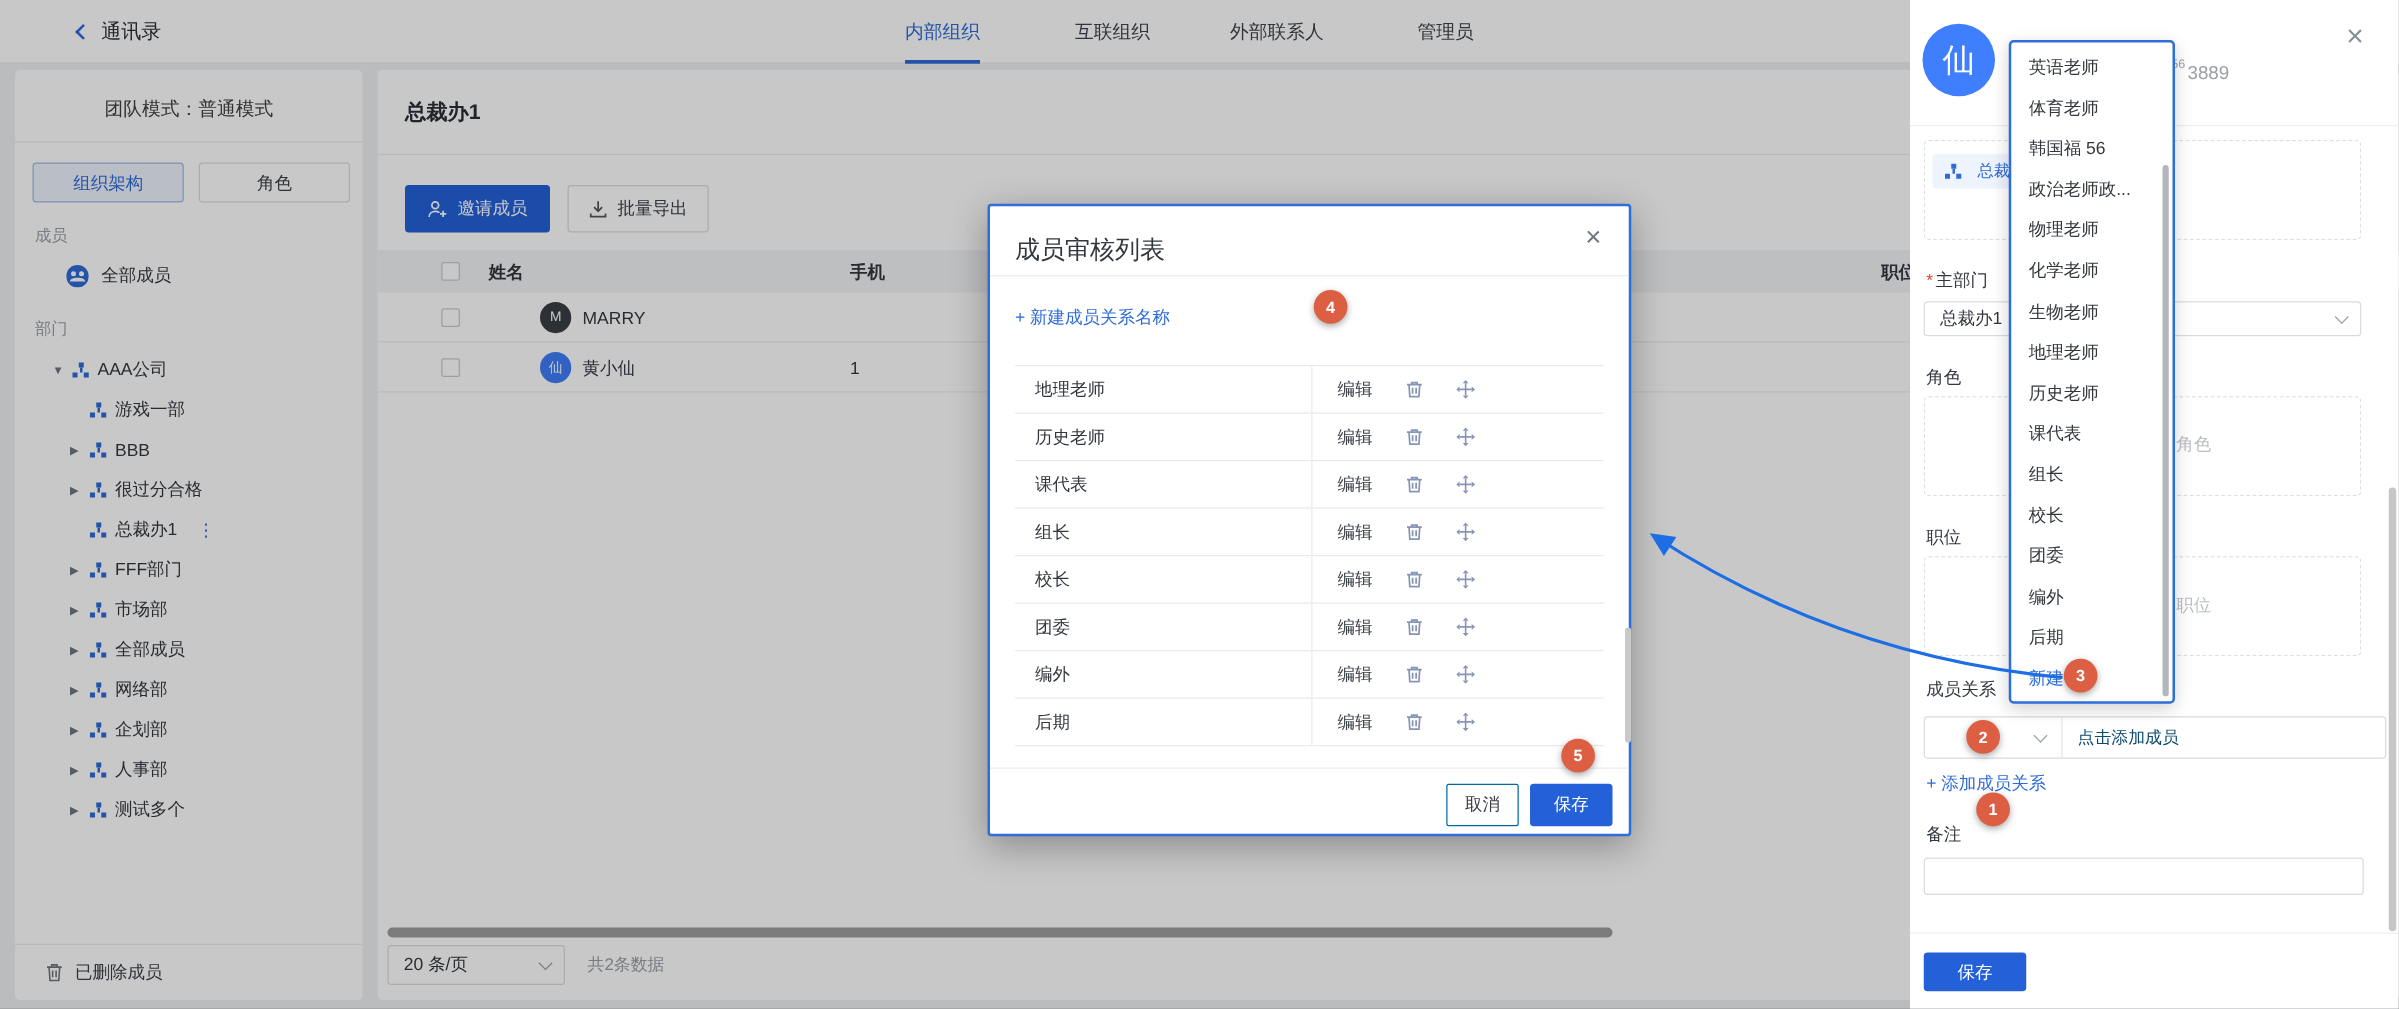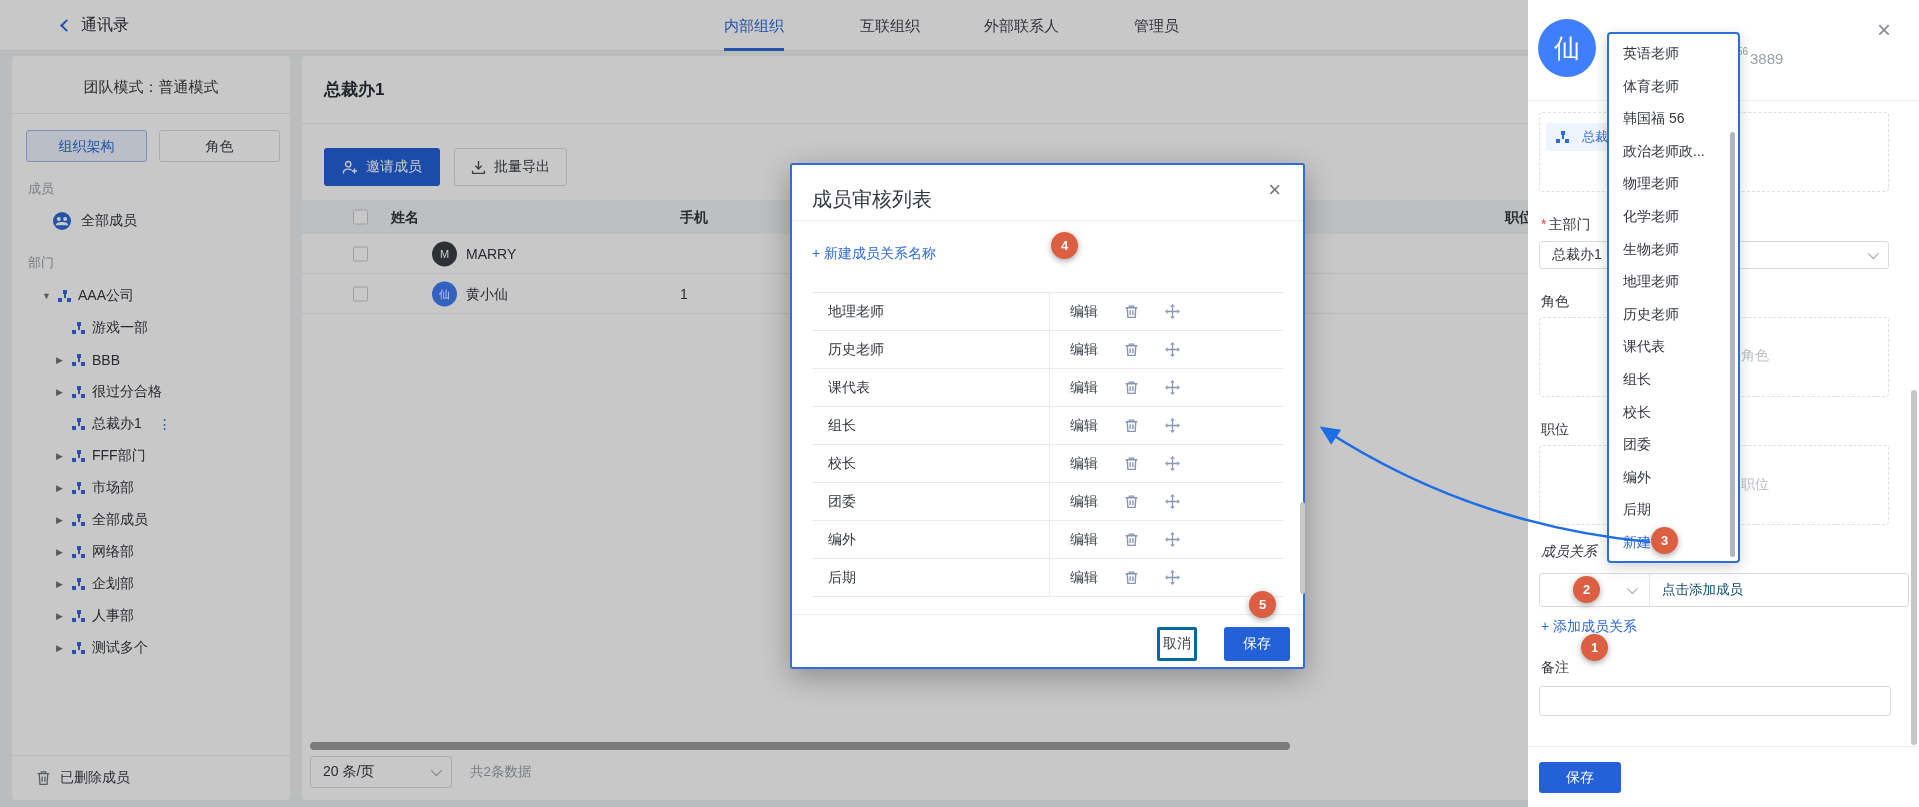--- a/index.html
+++ b/index.html
@@ -67,21 +67,21 @@
   .modal-close { position:absolute; right:22px; top:14px; font-size:22px; color:#6f7680; cursor:pointer; line-height:1; }
   .modal-hdiv { position:absolute; left:0; top:55px; width:100%; height:1px; background:#ececec; }
   .modal-newlink { position:absolute; left:20px; top:80px; font-size:14px; color:#2e6bd8; cursor:pointer; }
   .mtable { position:absolute; left:20px; top:127px; width:471px; border-top:1px solid #e8eaee; }
   .mrow { display:flex; height:38px; border-bottom:1px solid #e8eaee; align-items:center; }
   .mrow .mname { width:237px; padding-left:16px; font-size:14px; color:#33373e; }
   .mrow .macts { flex:1; border-left:1px solid #e8eaee; height:100%; display:flex; align-items:center; gap:26px; padding-left:20px; }
   .edit-link { font-size:14px; color:#3c4048; cursor:pointer; }
   .icon-btn { display:inline-flex; cursor:pointer; color:#8795b5; }
   .modal-fdiv { position:absolute; left:0; top:449px; width:100%; height:1px; background:#ececec; }
-  .btn-cancel { position:absolute; left:365px; top:462px; width:40px; height:34px; background:#fff; border:3px solid #0369a1; border-radius:2px; font-size:14px; color:#3c4048; cursor:pointer; }
+  .btn-cancel { position:absolute; left:365px; top:462px; width:58px; height:34px; background:#fff; border:1px solid #0369a1; border-radius:2px; font-size:14px; color:#3c4048; cursor:pointer; }
   .btn-save { position:absolute; left:432px; top:462px; width:66px; height:34px; background:#2461d9; border:none; border-radius:3px; font-size:14px; color:#fff; cursor:pointer; }
   .modal-scrollthumb { position:absolute; left:508px; top:337px; width:5px; height:92px; background:#c9c9c9; border-radius:3px; z-index:11; }
 
   
   .panel { position:absolute; left:1528px; top:0; width:391px; height:807px; background:#fff; z-index:6; }
   .avatar-big { position:absolute; left:10px; top:19px; width:58px; height:58px; border-radius:50%; background:#3f7efc; color:#fff; font-size:26px; display:flex; align-items:center; justify-content:center; }
   .frag-small { position:absolute; left:209px; top:46px; font-size:10px; color:#9aa0a6; }
   .frag-phone { position:absolute; left:222px; top:50px; font-size:15px; color:#9aa0a6; }
   .panel-close { position:absolute; left:349px; top:18px; font-size:24px; color:#8a8f96; cursor:pointer; line-height:1; }
   .p-div1 { position:absolute; left:0; top:100px; width:100%; height:1px; background:#efefef; }
@@ -470,21 +470,21 @@
     <div class="pselect" style="top:241px;">
       <span>总裁办1</span>
       <span class="chev-down"></span>
     </div>
     <div class="plabel" style="top:293px;">角色</div>
     <div class="dashed-box" style="top:317px;"></div>
     <span class="ph-frag" style="left:171px; top:347px;">请选择角色</span>
     <div class="plabel" style="top:421px;">职位</div>
     <div class="dashed-box" style="top:445px;"></div>
     <span class="ph-frag" style="left:171px; top:476px;">请选择职位</span>
-    <div class="plabel" style="top:543px;font-style:italic;">成员关系</div>
+    <div class="plabel" style="top:543px;">成员关系</div>
     <div class="rel-row">
       <span class="rel-select">
           <span class="chev-down"></span>
         </span>
       <span class="rel-link">点击添加成员</span>
     </div>
     <div class="add-rel">+ 添加成员关系</div>
     <div class="plabel" style="top:659px;">备注</div>
     <div class="remark-input"></div>
     <div class="p-div2"></div>

